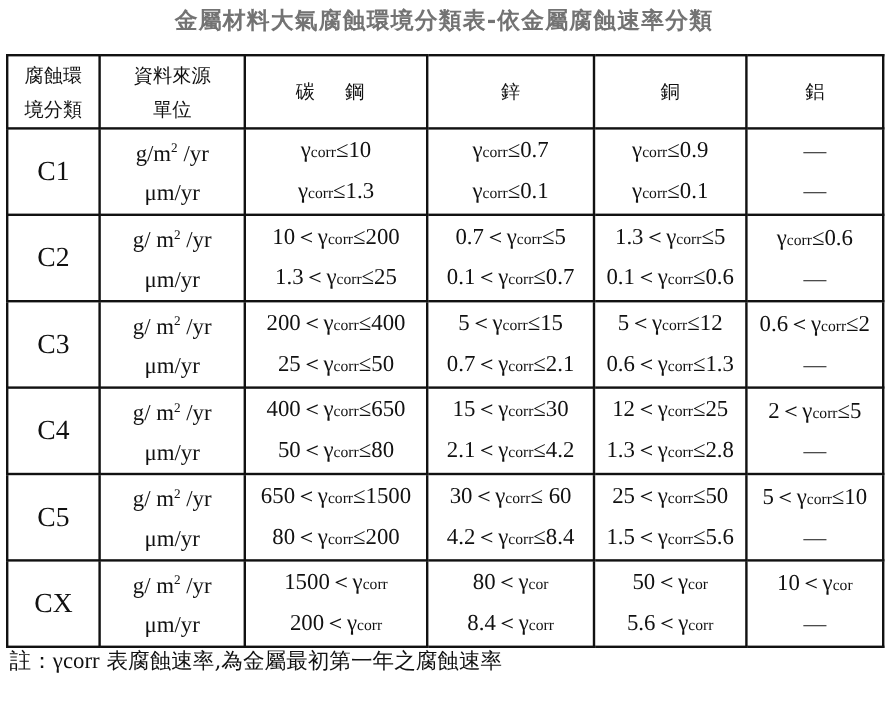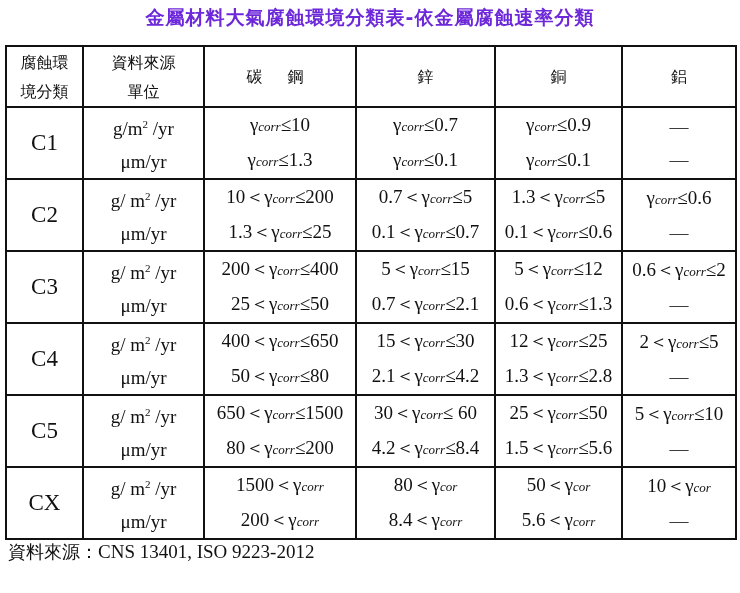--- a/index.html
+++ b/index.html
@@ -1,30 +1,30 @@
 <!DOCTYPE html>
 <html><head>
 <meta charset="utf-8">
 <style>
   html, body { margin: 0; padding: 0; background: #ffffff; }
   body { width: 740px; height: 593px; position: relative; overflow: hidden;
          font-family: "Liberation Serif", "DejaVu Serif", serif; color: #111; }
   .title { position: absolute; top: 4px; left: 0; width: 740px; text-align: center;
            font-family: "DejaVu Sans", sans-serif; font-weight: bold; font-size: 19px;
-           letter-spacing: 1px; color: #6d28d9; line-height: 26px; }
+           letter-spacing: 1px; color: #737373; line-height: 26px; }
   table.main { position: absolute; left: 5px; top: 45px; width: 730px;
                border-collapse: collapse; table-layout: fixed; }
   table.main td { border: 2px solid #111; text-align: center; vertical-align: middle;
                   padding: 0; }
   .hdr td { height: 59px; font-family: "DejaVu Serif", serif; font-size: 16px; line-height: 29px; }
   .hdr .mat { letter-spacing: 10px; }
   .row td { height: 67px; }
   .cls { font-size: 23px; }
   .line { display: block; font-size: 19px; line-height: 33px; white-space: nowrap; }
-  .sub { font-size: 13px; font-style: italic; }
+  .sub { font-size: 13px; }
   .sup { font-size: 11px; vertical-align: 7px; }
   .dash { color: #333; }
   .notes { position: absolute; left: 8px; top: 538px; font-size: 18px; line-height: 28px;
            font-family: "DejaVu Serif", serif; }
   .notes .latin { font-family: "Liberation Serif", serif; font-size: 19px; }
 </style>
 </head>
 <body>
 
 <div class="title">金屬材料大氣腐蝕環境分類表-依金屬腐蝕速率分類</div>
@@ -191,15 +191,15 @@
         <td>
           <span class="line"><span>10＜</span><span>γ</span><span class="sub">cor</span><span></span></span>
           <span class="line dash">—</span>
         </td>
       </tr>
     </tbody>
 </table>
 
 <div class="notes">
   <div>
-    <span>資料來源：</span><span class="latin">CNS 13401, ISO 9223-2012</span>
+    <span>註：</span><span class="latin">γ</span><span class="latin sub">corr</span><span> 表腐蝕速率,為金屬最初第一年之腐蝕速率</span>
   </div>
 </div>
 
 </body></html>

